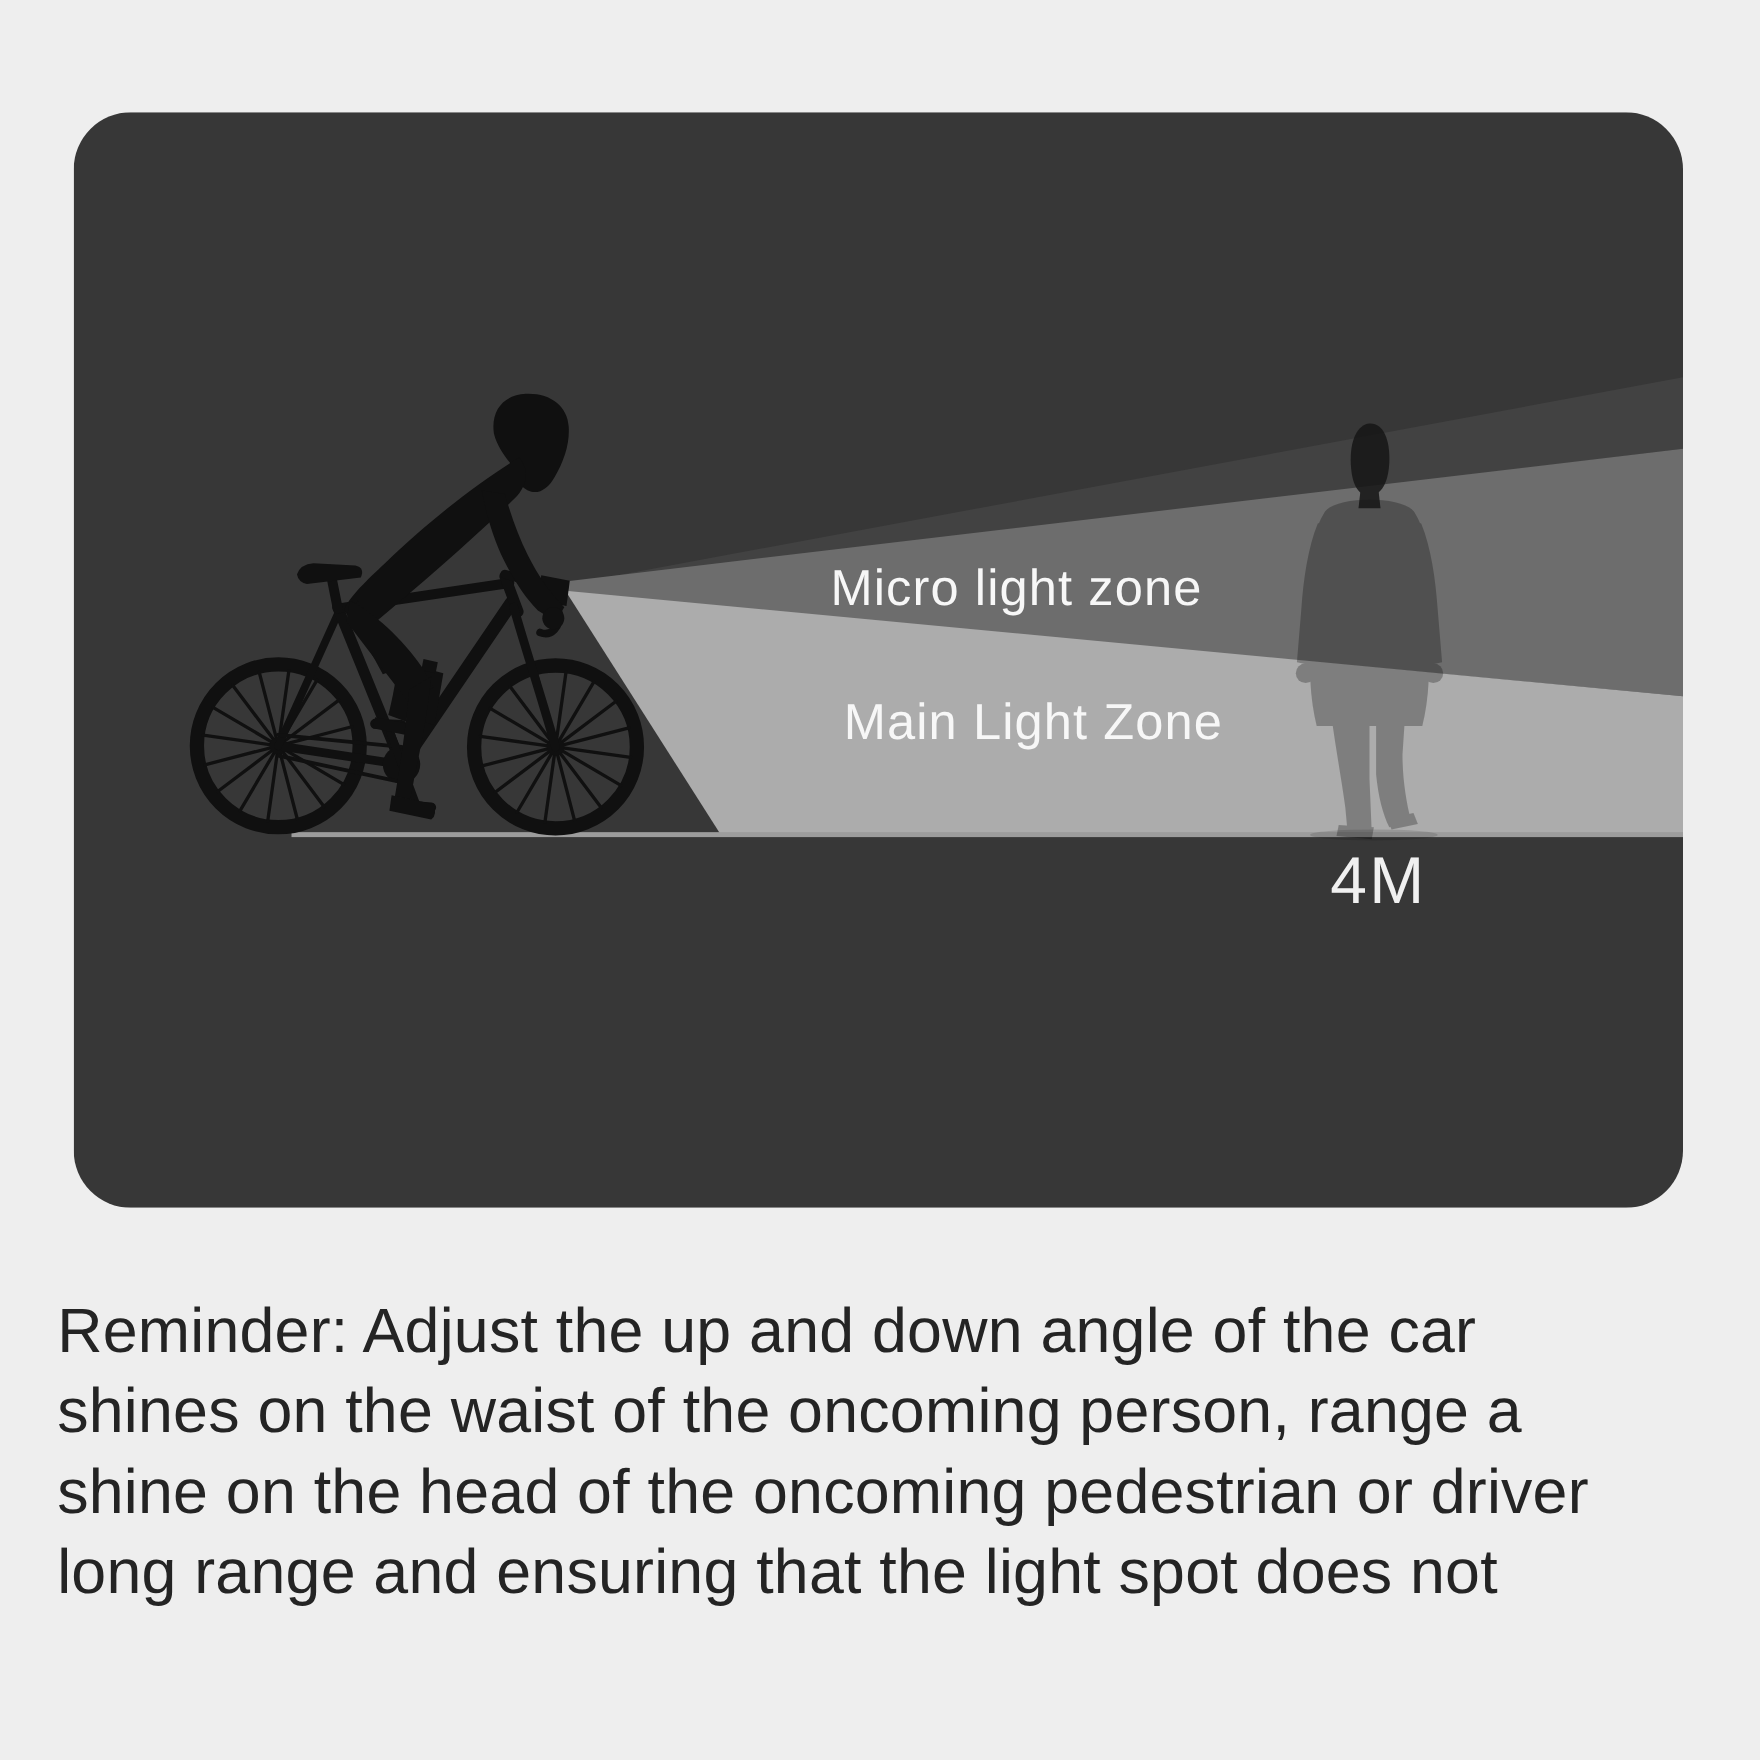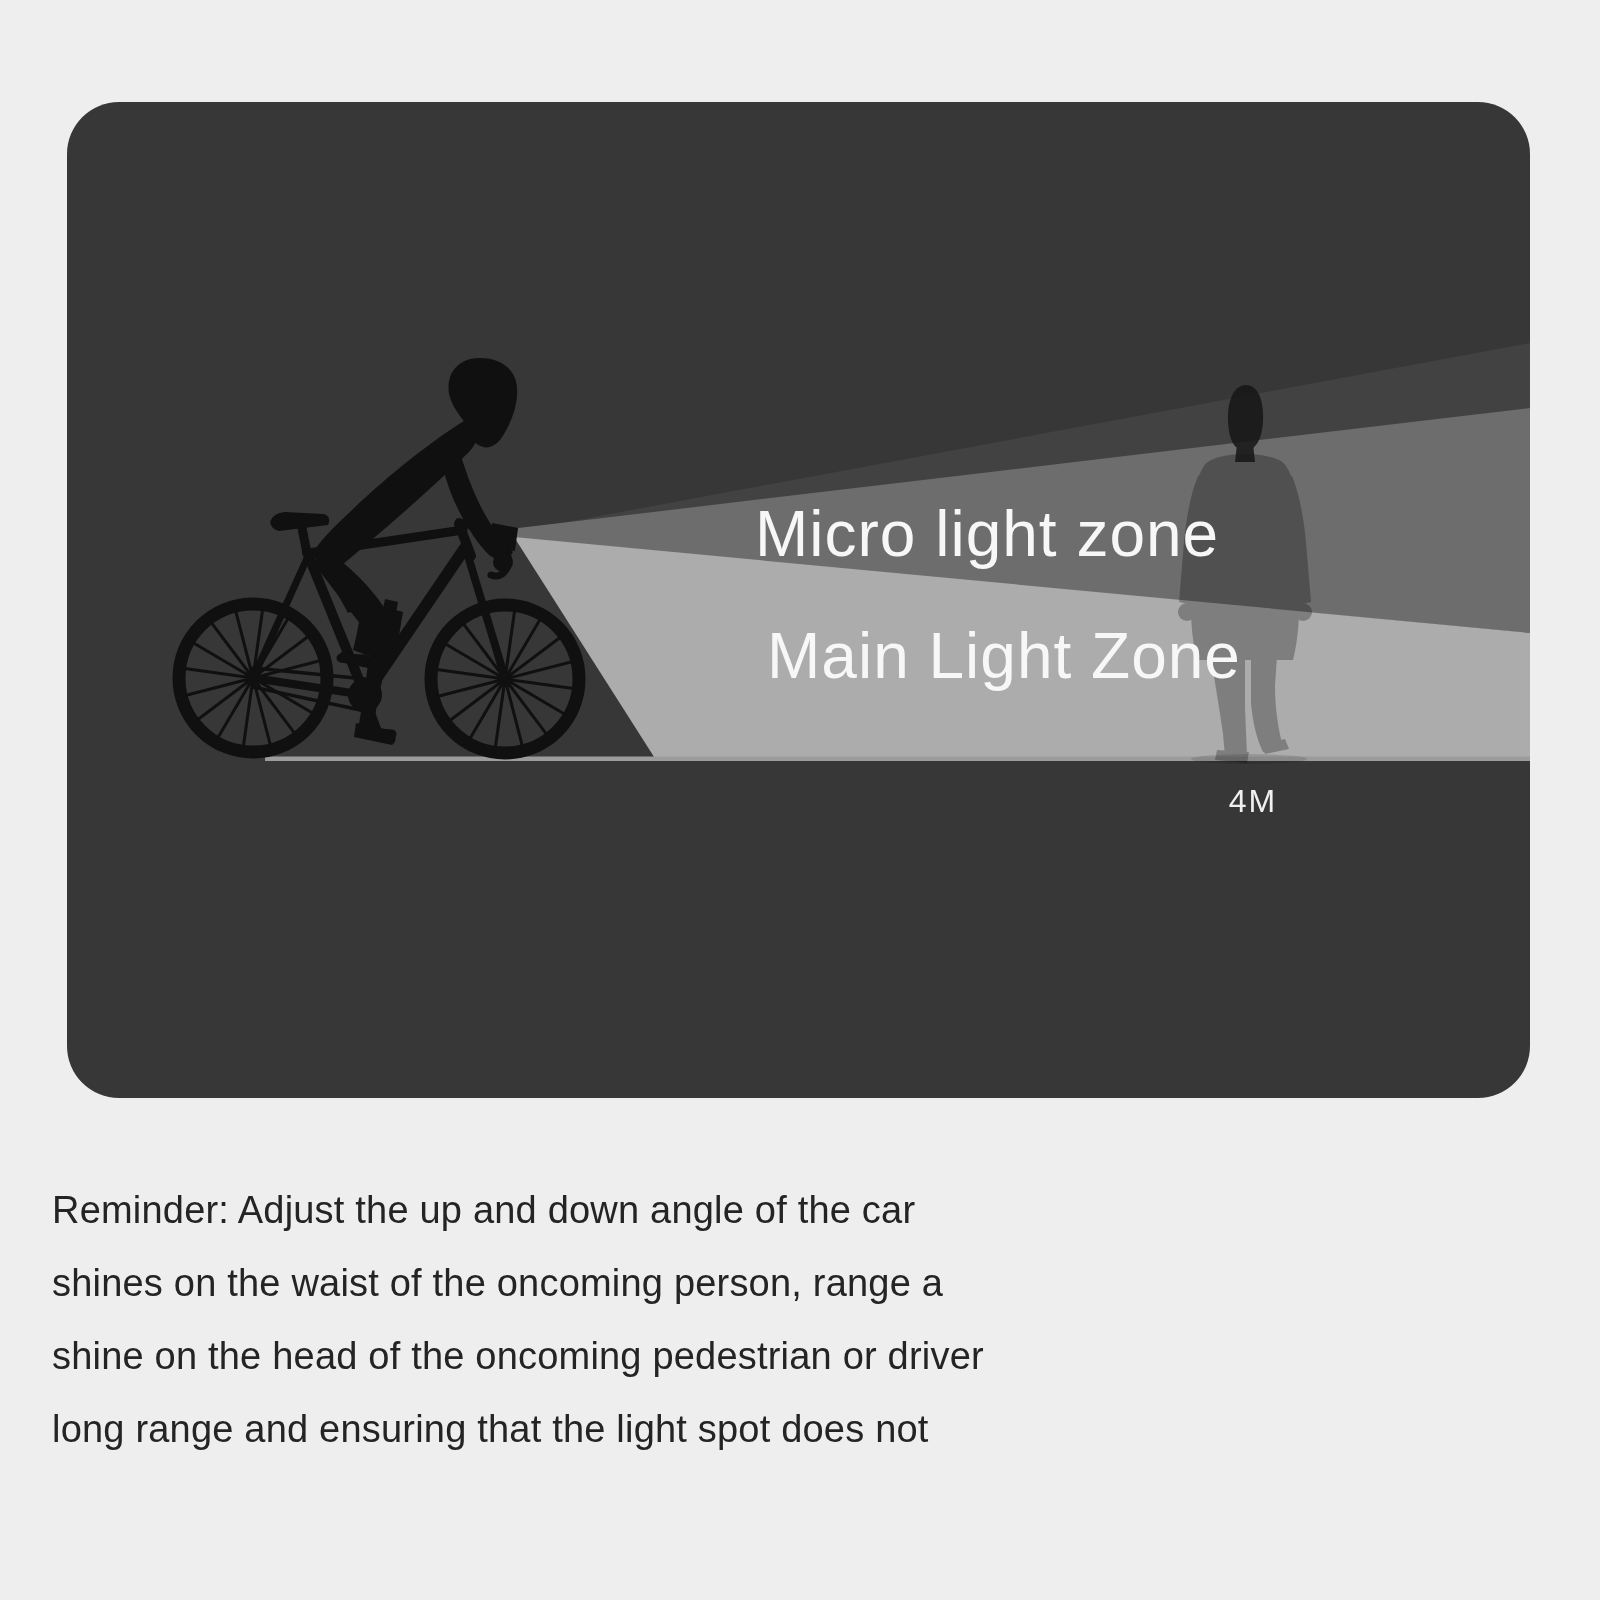--- a/index.html
+++ b/index.html
@@ -23,46 +23,46 @@
   }
   .panel-wrap svg {
     position: absolute;
     left: 0;
     top: 0;
     display: block;
   }
   .zone-label {
     position: absolute;
     color: #f7f7f7;
-    font-size: 64px;
+    font-size: 46px;
     font-weight: 400;
     letter-spacing: 1px;
     white-space: nowrap;
     line-height: 61px;
   }
   .zone-label.micro { left: 688px; top: 402px; }
   .zone-label.main  { left: 700px; top: 524px; }
   .distance-label {
     position: absolute;
     left: 1121px;
     top: 674px;
     width: 130px;
     text-align: center;
     color: #f0f0f0;
-    font-size: 32px;
+    font-size: 60px;
     letter-spacing: 2px;
     line-height: 50px;
   }
   .reminder {
     position: absolute;
     left: 52px;
     top: 1174px;
     width: 1520px;
     color: #242424;
-    font-size: 38px;
+    font-size: 57px;
     line-height: 73px;
     font-weight: 400;
     letter-spacing: 0.2px;
   }
   .reminder-line { white-space: nowrap; }
 </style>
 </head>
 <body>
 
 <div class="panel-wrap">

